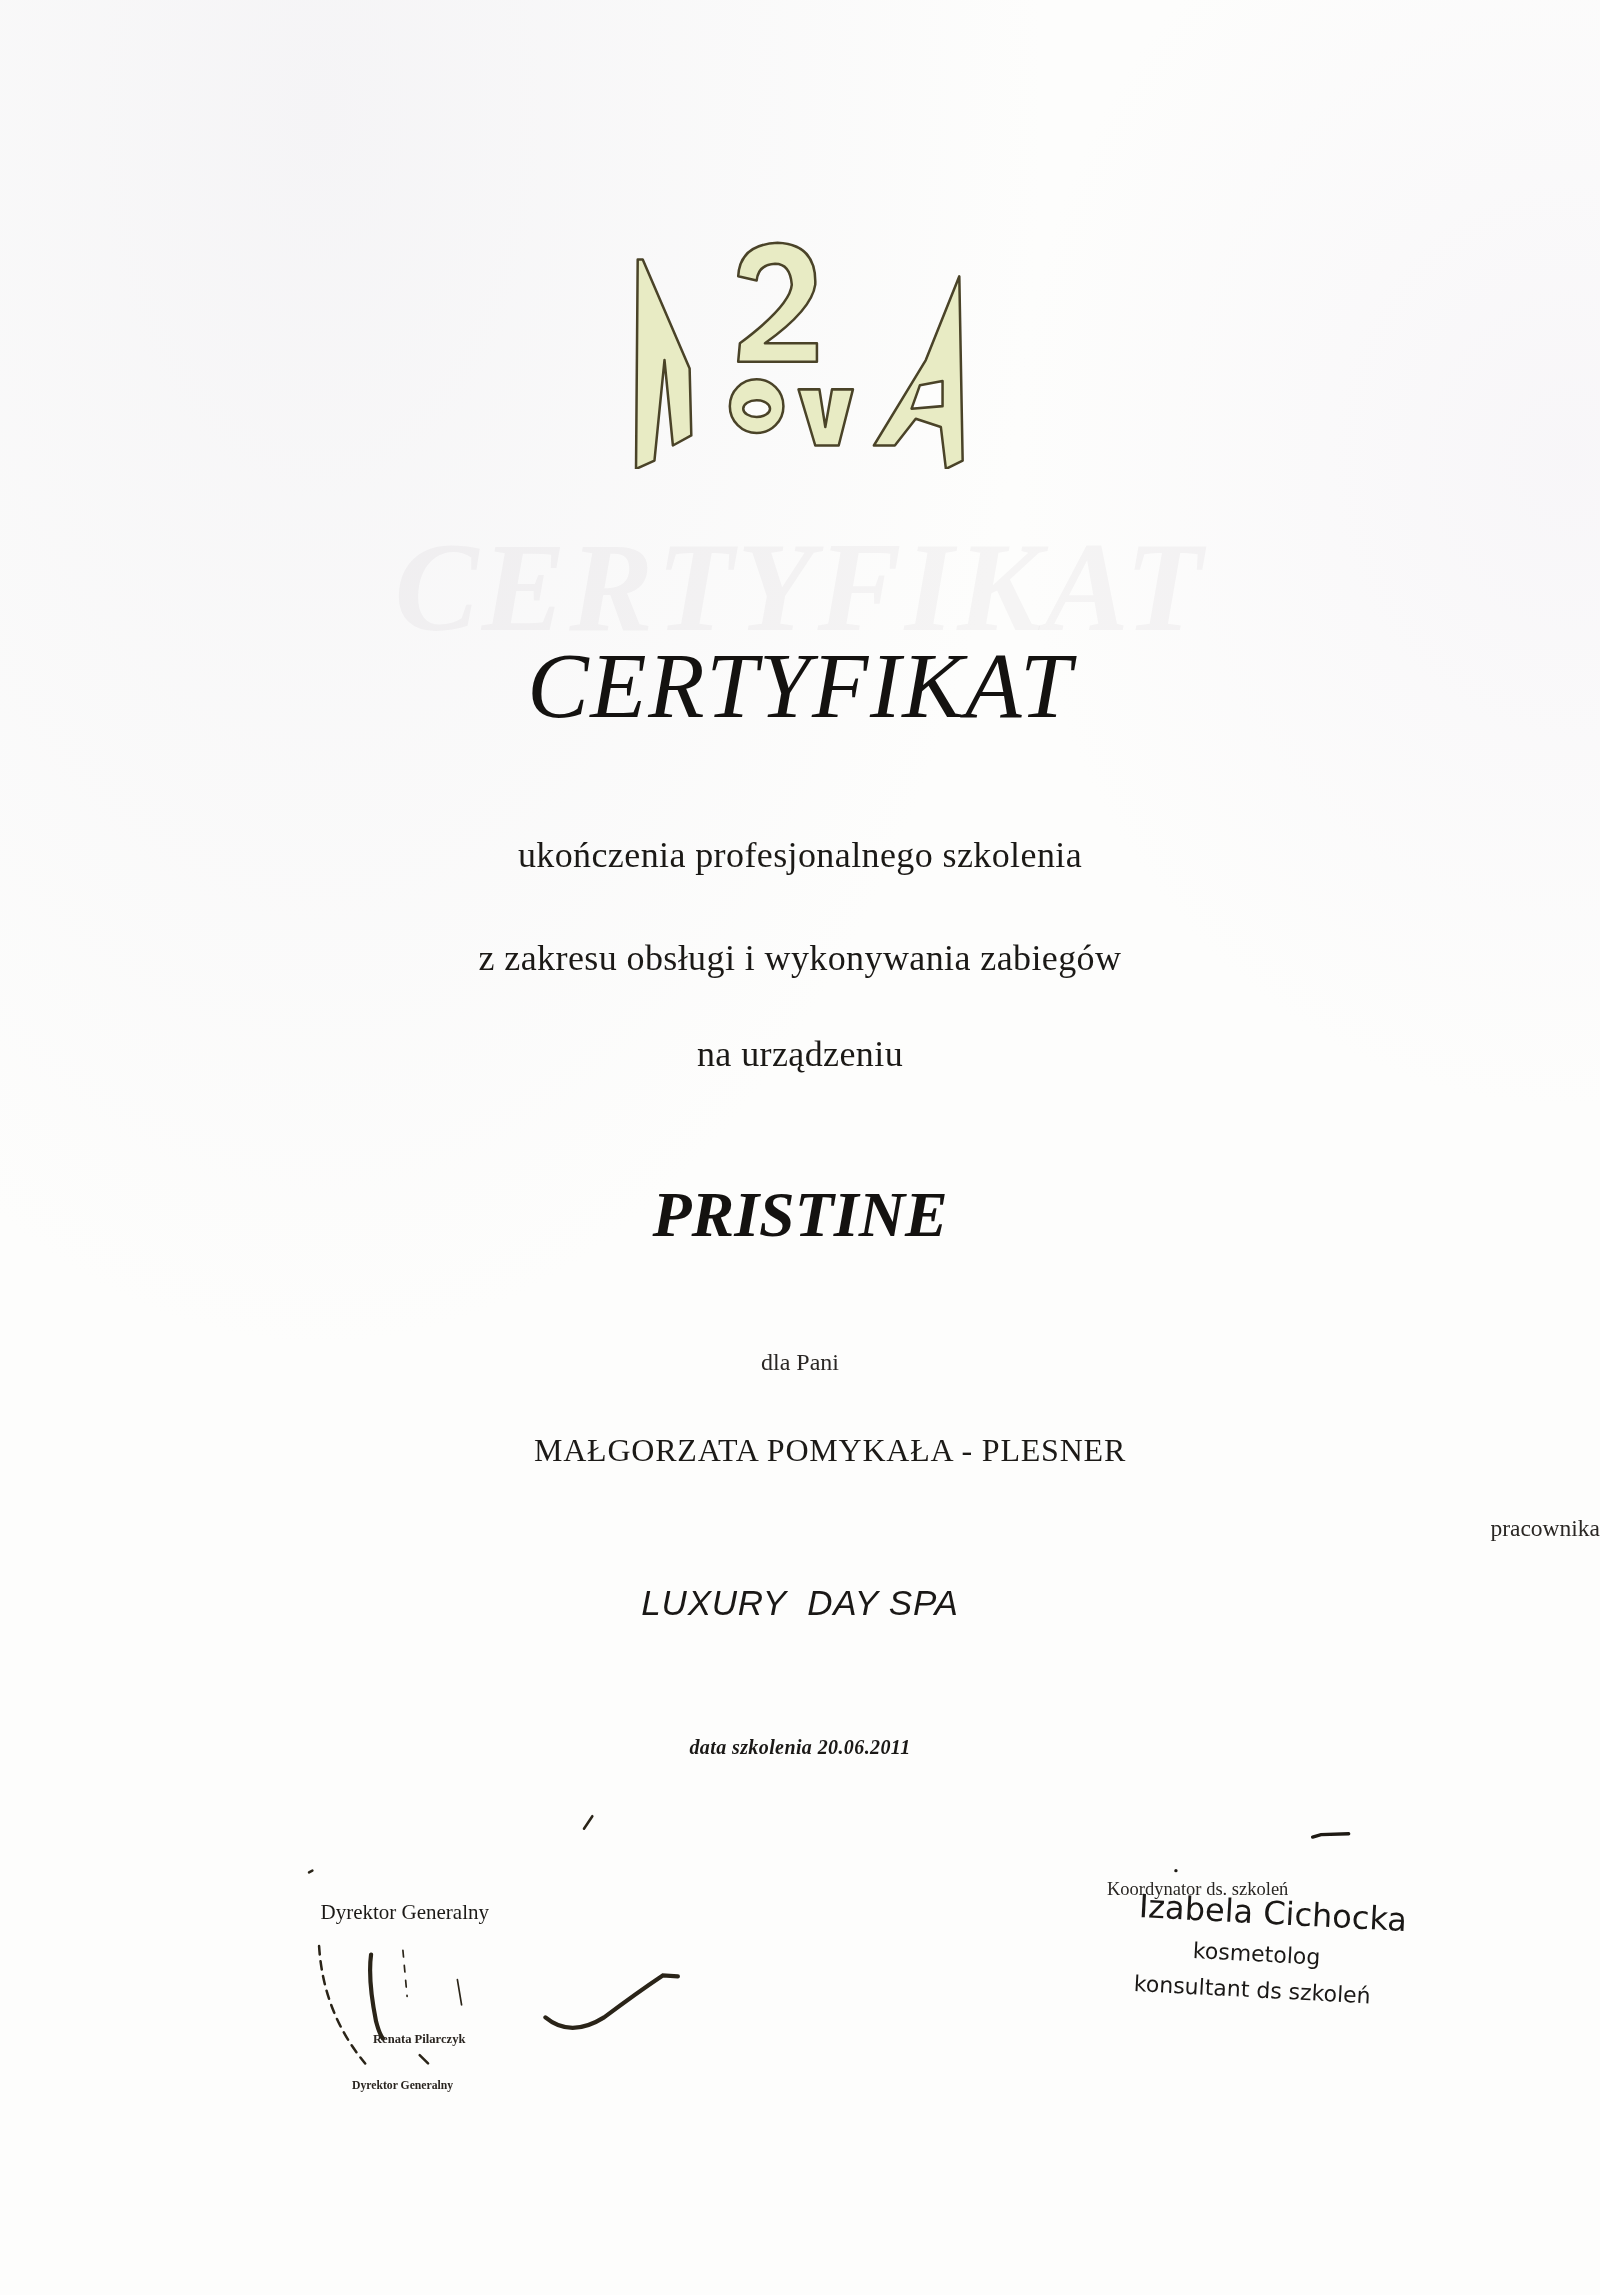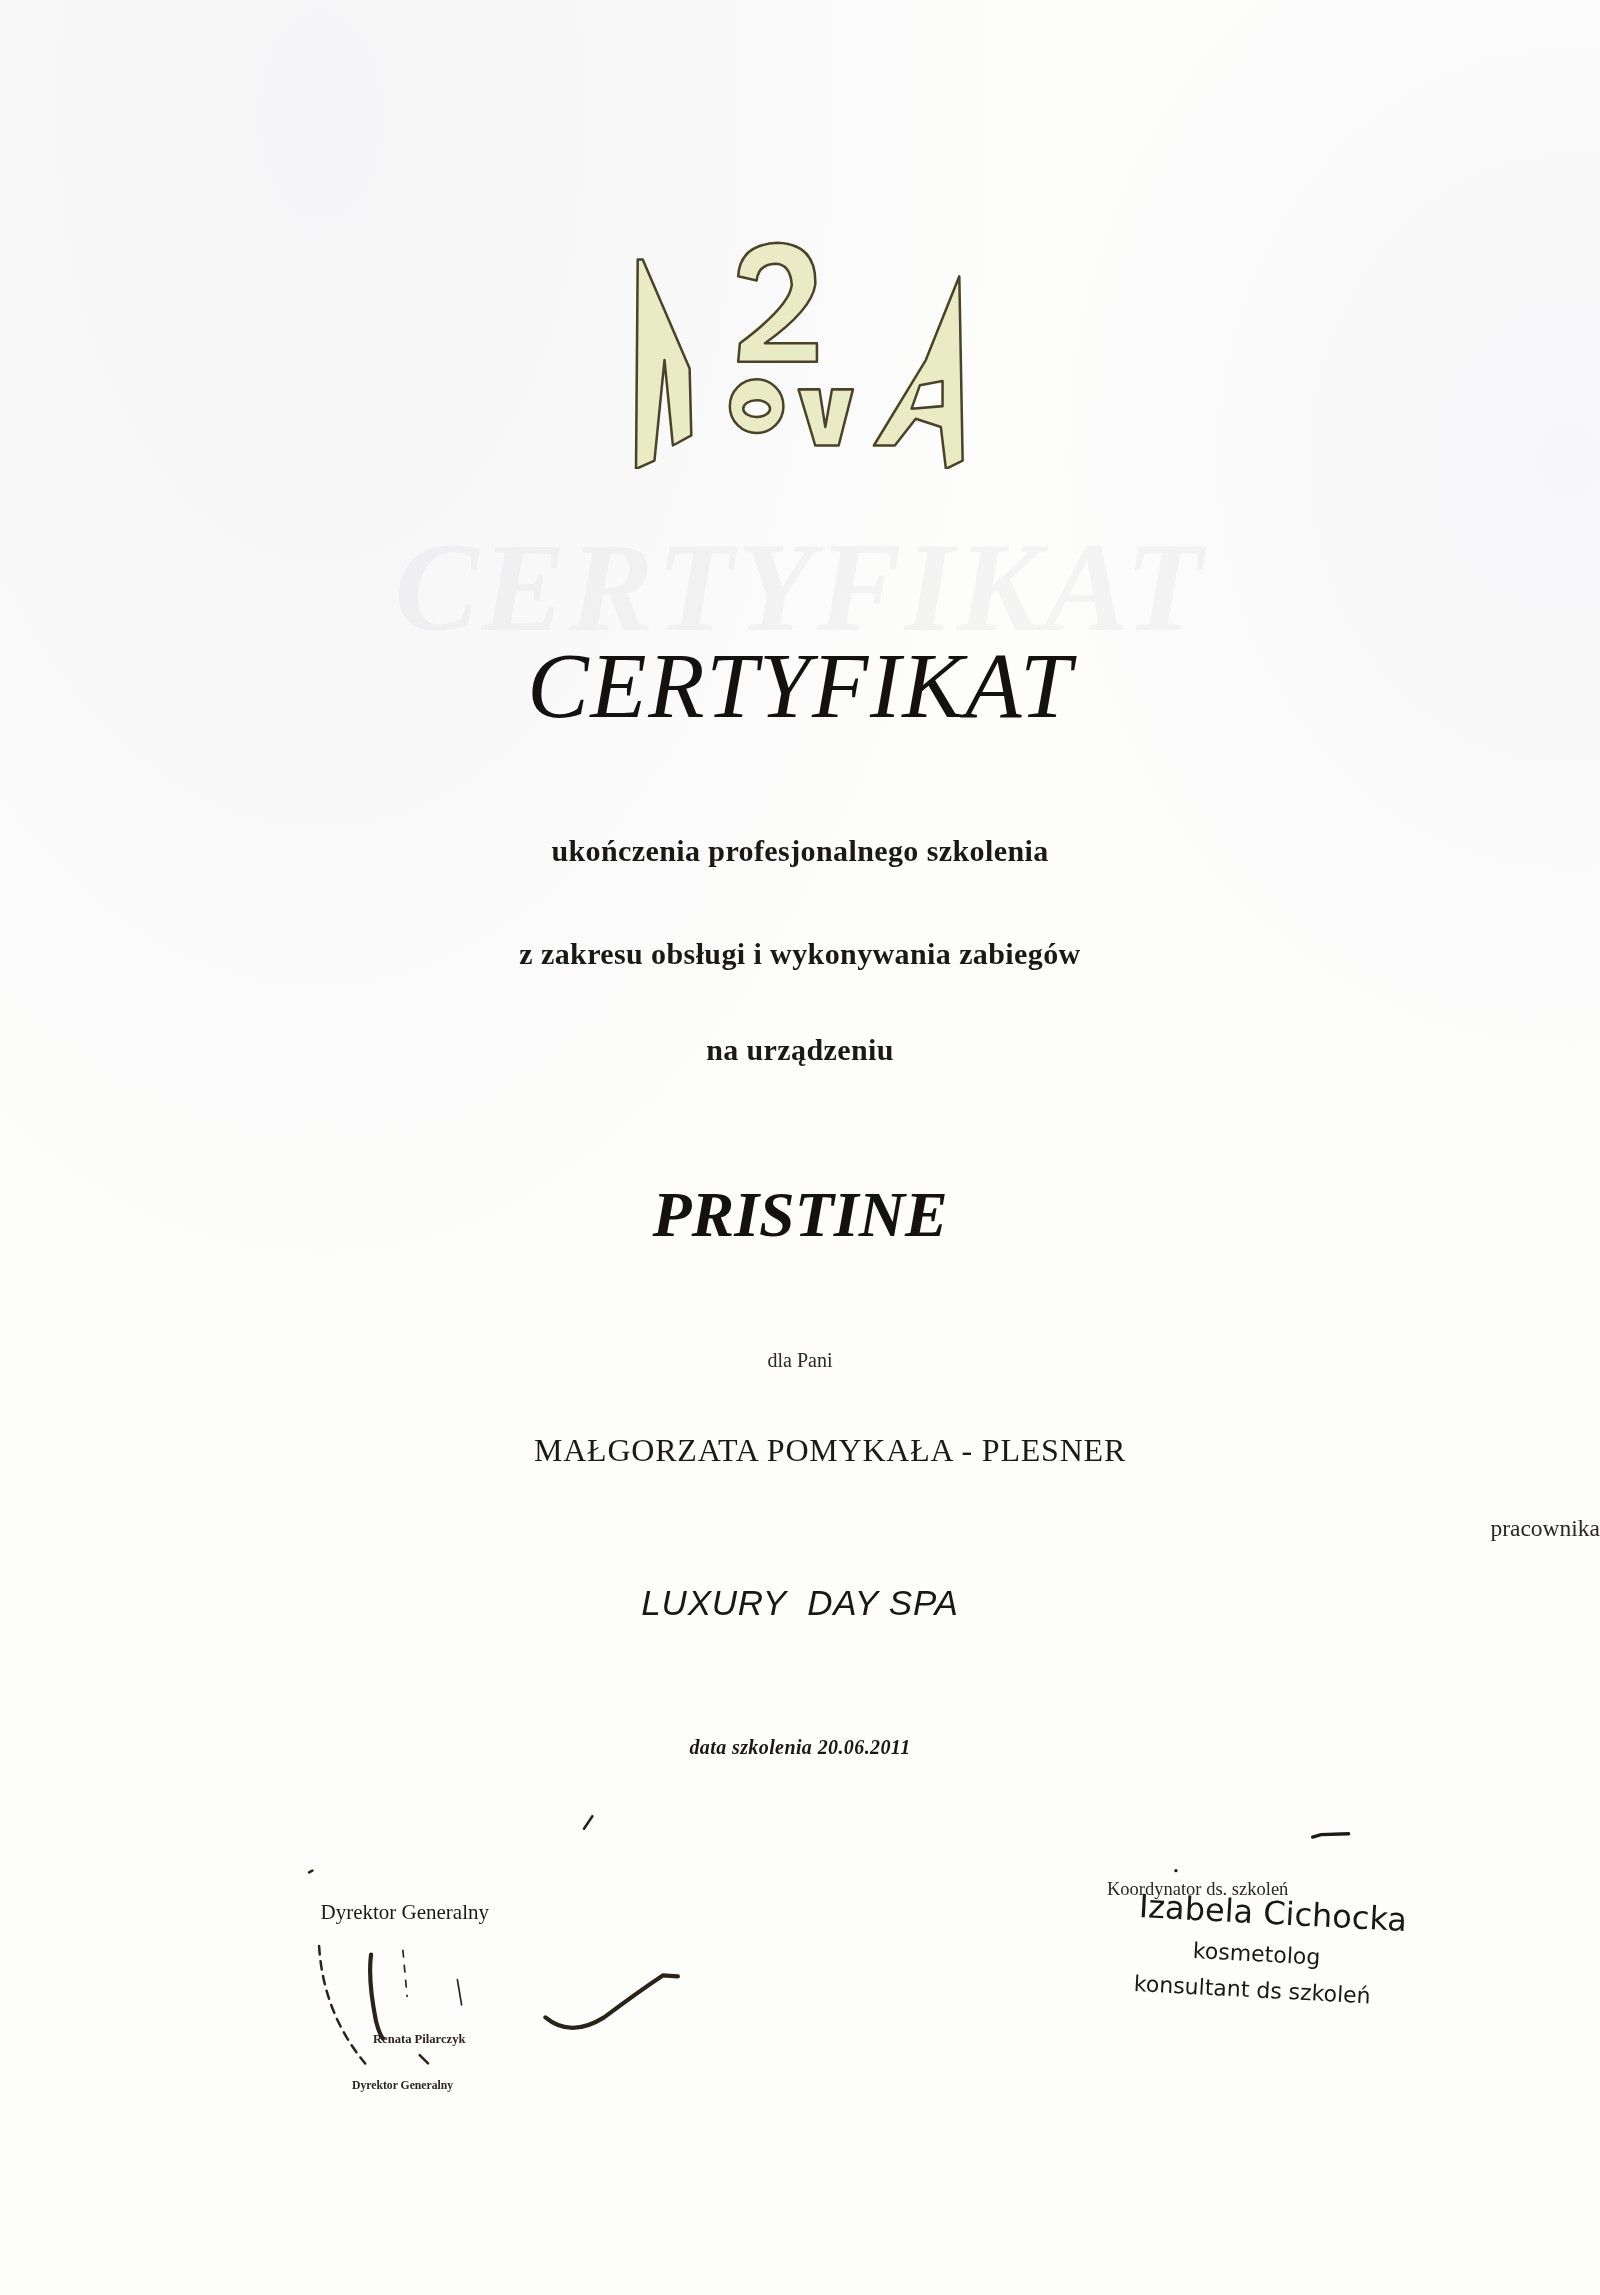--- a/index.html
+++ b/index.html
@@ -54,39 +54,39 @@
     .title {
       top: 631px;
       font-size: 94px;
       font-style: italic;
       font-weight: normal;
       letter-spacing: 1.7px;
       transform: scaleX(0.98);
     }
 
     .subtitle {
-      font-size: 30px;
-      font-weight: bold;
+      font-size: 36px;
+      font-weight: normal;
       color: #1b1916;
       letter-spacing: 0.4px;
     }
     .sub1 { top: 834px; }
     .sub2 { top: 937px; }
     .sub3 { top: 1033px; }
 
     .device {
       top: 1178px;
       font-size: 64px;
       font-style: italic;
       font-weight: bold;
     }
 
     .for-label {
       top: 1349px;
-      font-size: 20px;
+      font-size: 24px;
       color: #2a2724;
     }
 
     .recipient {
       top: 1432px;
       font-size: 32px;
       letter-spacing: 0.8px;
       color: #1c1a17;
       padding-left: 30px;
     }

